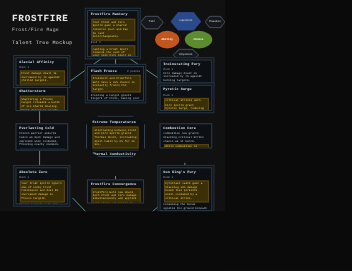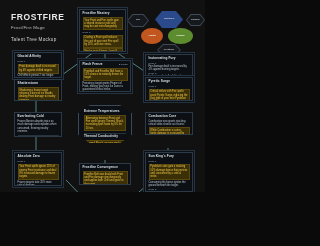--- a/index.html
+++ b/index.html
@@ -1,18 +1,18 @@
 <!DOCTYPE html>
 <html><head>
 <meta charset="utf-8">
 <style>
   html,body{margin:0;padding:0;background:#0a0a0a;}
   body{width:205px;height:246px;overflow:hidden;
        font-family:"Liberation Sans",sans-serif;color:#cfcfcf;}
-  #root{position:relative;width:205px;height:192px;background:#111111;overflow:hidden;}
+  #root{position:relative;width:205px;height:192px;background:#111111;overflow:hidden;font-family:Liberation Mono, monospace;}
   #canvas{position:absolute;inset:0;}
   svg.wires{position:absolute;left:0;top:0;width:205px;height:246px;pointer-events:none;}
 
   
   .title-block{position:absolute;left:11px;top:12px;}
   .t-main{font-size:8.5px;letter-spacing:.6px;color:#e8e8e8;font-weight:700;}
   .t-sub{font-size:4.4px;color:#bdbdbd;margin-top:2.5px;letter-spacing:.2px;}
   .t-third{font-size:4.6px;color:#d6d6d6;margin-top:7px;letter-spacing:.3px;}
 
   

